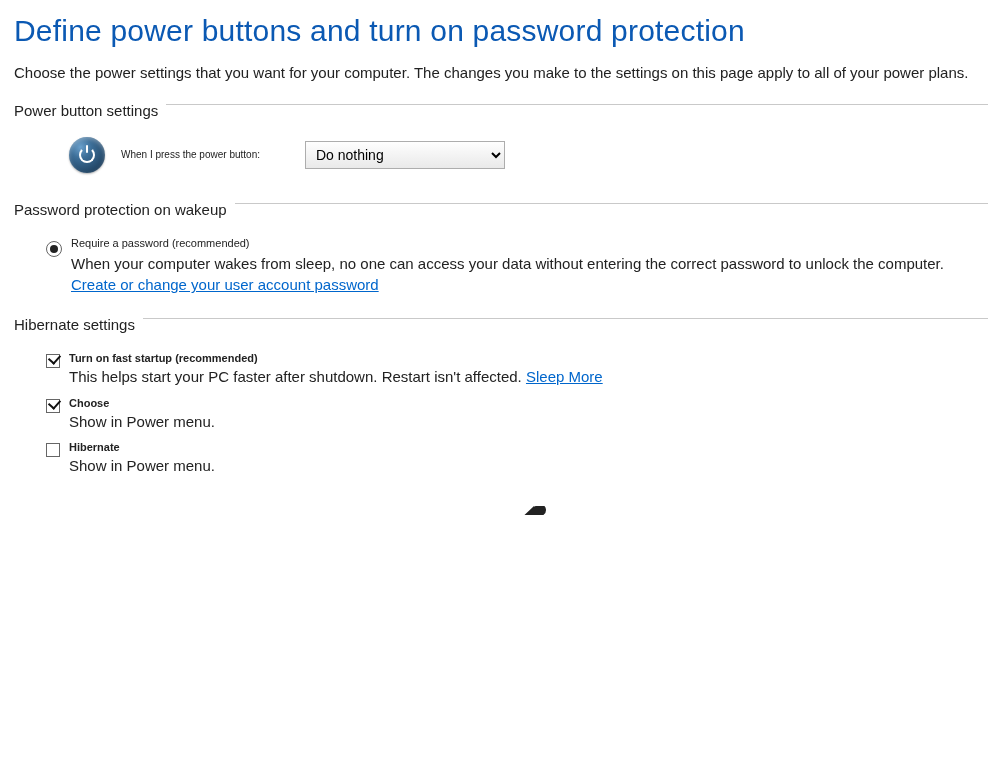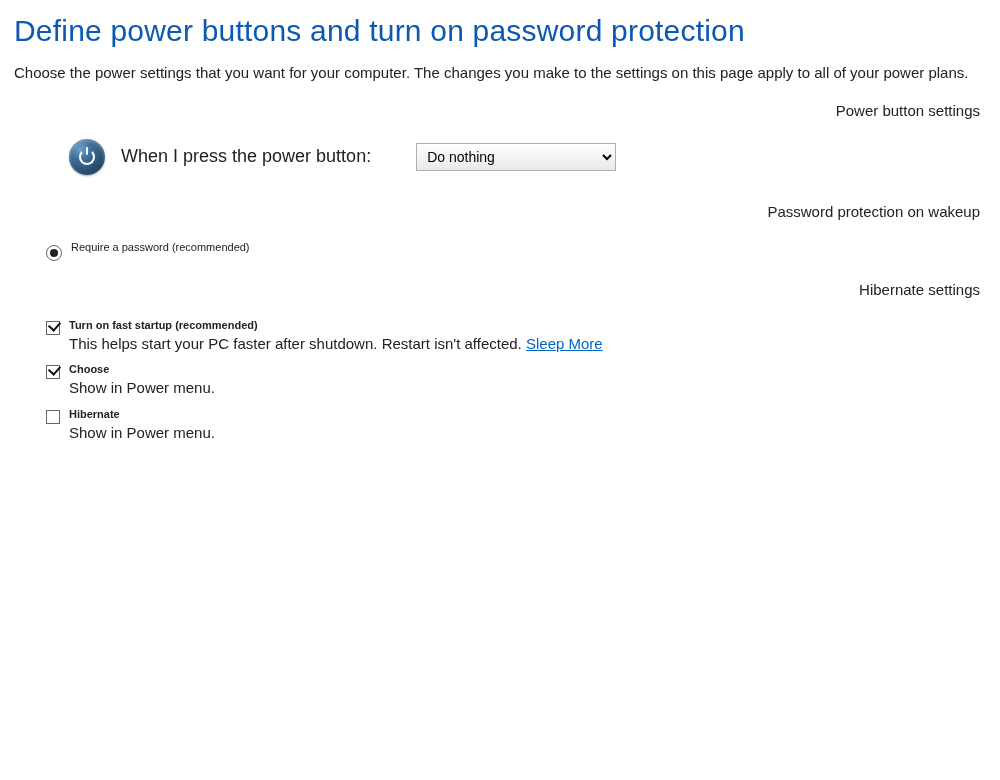--- a/index.html
+++ b/index.html
@@ -22,23 +22,22 @@
     p.intro {
       margin: 0 0 18px 0;
       line-height: 1.45;
     }
     .section {
       margin-top: 12px;
       margin-bottom: 18px;
     }
     .section-header {
       display: flex;
-      align-items: flex-end;
+      align-items: flex-start;
       margin-bottom: 18px;
-      flex-direction: column;
     }
     .section-header .label {
       font-size: 15px;
       color: #222;
       padding-right: 8px;
       white-space: nowrap;
     }
     .section-header .rule {
       flex: 1;
       height: 1px;
@@ -63,21 +62,21 @@
     }
     .power-icon::after{
       content:"";
       width:12px;height:12px;border:2px solid #fff;border-radius:50%;
       border-top-color:transparent;
     }
     .power-icon::before{
       content:"";
       position:absolute;top:8px;width:2px;height:8px;background:#fff;border-radius:1px;
     }
-    .pbs-label { font-size: 18px; }
+    .pbs-label { font-size: 10px; }
     select.combo {
       font-family: inherit;
       font-size: 14px;
       padding: 4px 6px;
       width: 200px;
       height: 28px;
       border: 1px solid #adadad;
       background: linear-gradient(#fefefe,#e9e9e9);
       margin-left: 29px;
     }
@@ -149,20 +148,23 @@
   <div class="section-header">
     <span class="label">Password protection on wakeup</span>
     <span class="rule"></span>
   </div>
 
   <div class="opt-block">
     <div class="opt-row">
       <span class="ctrl"><span class="radio checked"></span></span>
       <div class="txt">
         <div class="opt-title">Require a password (recommended)</div>
+        <div class="opt-desc">
+          <span>When your computer wakes from sleep, no one can access your data without entering the correct password to unlock the computer. </span><a class="link">Create or change your user account password</a>
+        </div>
       </div>
     </div>
   </div>
 
 </div>
 
 <div class="section">
   <div class="section-header">
     <span class="label">Hibernate settings</span>
     <span class="rule"></span>

